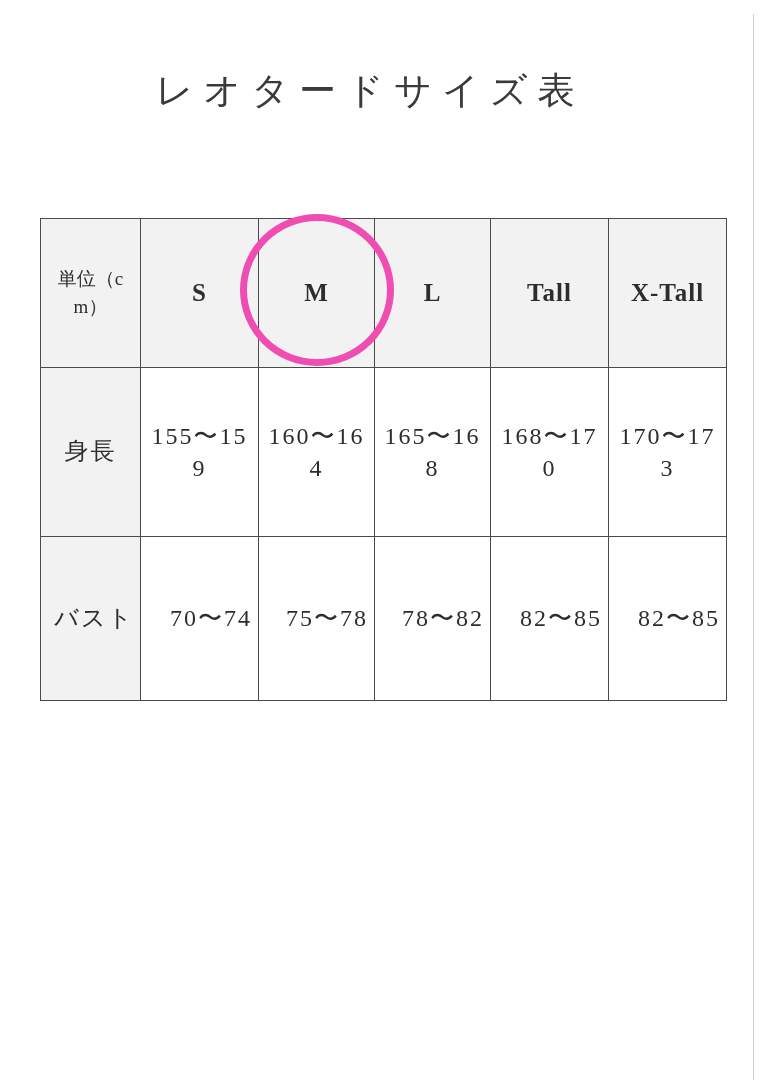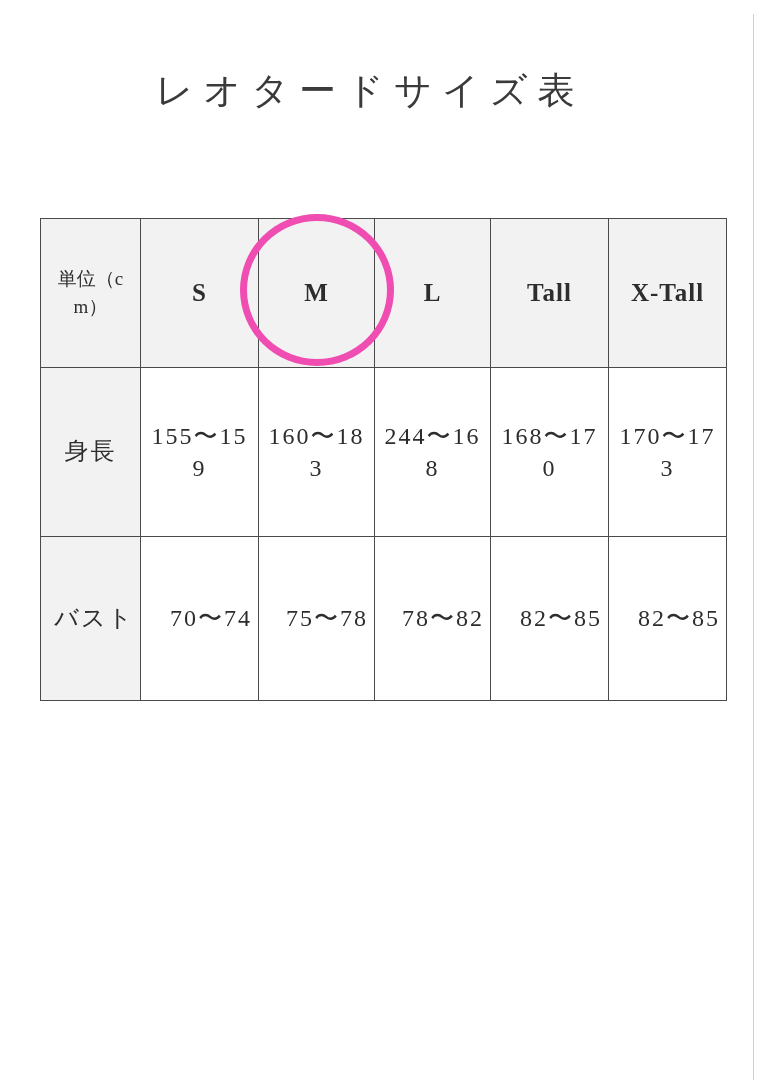--- a/index.html
+++ b/index.html
@@ -143,22 +143,22 @@
           <th>M</th>
           <th>L</th>
           <th>Tall</th>
           <th>X-Tall</th>
         </tr>
       </thead>
       <tbody>
         <tr class="r-height">
           <th class="row-head">身長</th>
           <td>155〜159</td>
-          <td>160〜183</td>
-          <td>244〜168</td>
+          <td>160〜164</td>
+          <td>165〜168</td>
           <td>168〜170</td>
           <td>170〜173</td>
         </tr>
         <tr class="r-bust">
           <th class="row-head">バスト</th>
           <td>70〜74</td>
           <td>75〜78</td>
           <td>78〜82</td>
           <td>82〜85</td>
           <td>82〜85</td>

